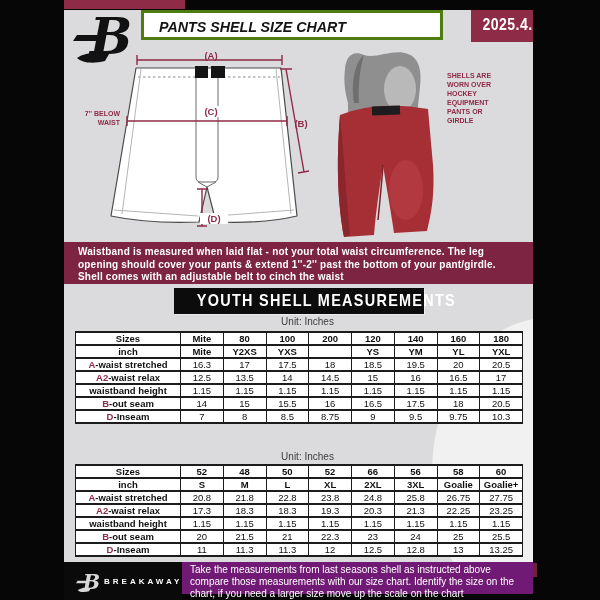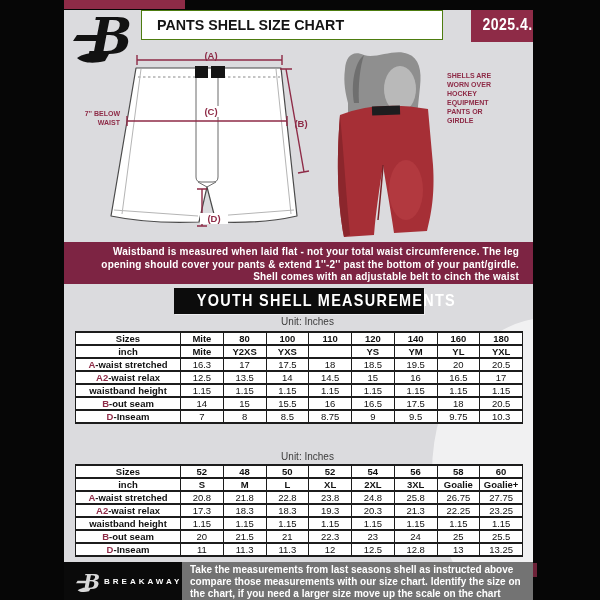--- a/index.html
+++ b/index.html
@@ -8,35 +8,35 @@
   
   #top-strip{position:absolute;left:64px;top:0;width:121px;height:9px;background:#8E2B47;}
   
   #page{position:absolute;left:64px;top:10px;width:469px;height:552px;background:#DBDBDE;overflow:hidden;}
   
   .watermark{position:absolute;left:368px;top:308px;width:230px;height:310px;border-radius:50%;
              background:rgba(255,255,255,.62);}
   
   #logo{position:absolute;left:8px;top:1px;width:66px;height:54px;}
   #title-box{position:absolute;left:77px;top:0;width:302px;height:30px;background:#fff;
-             border:1px solid #4d7c0f;box-sizing:border-box;}
+             border:3px solid #4d7c0f;box-sizing:border-box;font-style:italic;}
   #title-box span{display:inline-block;margin-left:15px;line-height:27px;font-size:15px;font-weight:bold;
                   color:#141414;transform:scaleX(.95);transform-origin:left center;white-space:nowrap;}
   #date-box{position:absolute;left:379px;top:0;width:90px;height:32px;background:#8E2B47;text-align:center;margin-left:28px;}
   #date-box span{display:inline-block;line-height:30px;font-size:16px;font-weight:bold;color:#fff;
                  letter-spacing:.5px;transform:scaleX(.88);}
   
   .dim-label{position:absolute;width:28px;text-align:center;font-size:9.5px;font-weight:bold;color:#8E2B47;}
   #waist-note{position:absolute;left:2px;top:99px;width:54px;text-align:right;font-size:7px;font-weight:bold;
               color:#8E2B47;line-height:9px;}
   #photo-note{position:absolute;left:383px;top:61px;width:64px;font-size:7px;font-weight:bold;
               color:#8E2B47;line-height:9px;}
   
   #info-banner{position:absolute;left:0;top:232px;width:469px;height:42px;background:#7D2443;
-               box-sizing:border-box;padding:4px 14px;text-align:right;font-size:10px;font-weight:bold;
+               box-sizing:border-box;padding:4px 14px;text-align:left;font-size:10px;font-weight:bold;
                color:#fff;line-height:12.5px;letter-spacing:.2px;}
   
   .sec-banner{position:absolute;left:110px;width:250px;height:26px;background:#0C0C0C;border-radius:0;
               text-align:center;box-shadow:1px 1px 0 rgba(255,255,255,.5);}
   .sec-banner span{display:inline-block;line-height:26px;font-size:17px;font-weight:bold;color:#fff;
                    letter-spacing:1.5px;transform:scaleX(.85);white-space:nowrap;}
   .unit{position:absolute;left:0;width:487px;text-align:center;font-size:10px;color:#3d3d3d;}
   
   table.meas{position:absolute;left:11px;width:448px;border-collapse:collapse;table-layout:fixed;
              background:#fef9c3;}
@@ -46,22 +46,22 @@
   table.meas td.lbl{font-weight:bold;}
   table.meas td.val{font-weight:normal;}
   table.meas td.b{font-weight:bold;}
   table.meas col.c-lbl{width:105px;}
   .pfx{color:#8E2B47;}
   
   #footer-black{position:absolute;left:64px;top:562px;width:118px;height:38px;background:#0A0A0A;}
   #footer-black .brand{position:absolute;left:40px;top:15px;color:#fff;font-size:8px;font-weight:bold;
                        letter-spacing:3px;text-align:center;}
   #footer-black svg{position:absolute;left:12px;top:8px;}
-  #footer-maroon{position:absolute;left:182px;top:562px;width:351px;height:38px;background:#737373;
-                 box-sizing:border-box;padding:2px 8px;color:#fff;font-size:10px;font-weight:bold;
+  #footer-maroon{position:absolute;left:182px;top:562px;width:351px;height:32px;background:#701a75;
+                 box-sizing:border-box;padding:2px 8px;color:#fff;font-size:10px;font-weight:normal;
                  line-height:11.8px;}
   #edge-tab{position:absolute;left:533px;top:563px;width:4px;height:14px;background:#6D2238;}
   svg{display:block;}
 </style>
 </head>
 <body>
 
 <div id="canvas">
   <div id="top-strip"></div>
 
@@ -131,21 +131,21 @@
           <col>
           <col>
           <col>
         </colgroup>
       <tbody>
           <tr>
             <td class="lbl b">Sizes</td>
             <td class="val b">Mite</td>
             <td class="val b">80</td>
             <td class="val b">100</td>
-            <td class="val b">110</td>
+            <td class="val b">200</td>
             <td class="val b">120</td>
             <td class="val b">140</td>
             <td class="val b">160</td>
             <td class="val b">180</td>
           </tr>
           <tr>
             <td class="lbl b">inch</td>
             <td class="val b">Mite</td>
             <td class="val b">Y2XS</td>
             <td class="val b">YXS</td>
@@ -226,21 +226,21 @@
           <col>
           <col>
         </colgroup>
       <tbody>
           <tr>
             <td class="lbl b">Sizes</td>
             <td class="val b">52</td>
             <td class="val b">48</td>
             <td class="val b">50</td>
             <td class="val b">52</td>
-            <td class="val b">54</td>
+            <td class="val b">66</td>
             <td class="val b">56</td>
             <td class="val b">58</td>
             <td class="val b">60</td>
           </tr>
           <tr>
             <td class="lbl b">inch</td>
             <td class="val b">S</td>
             <td class="val b">M</td>
             <td class="val b">L</td>
             <td class="val b">XL</td>

